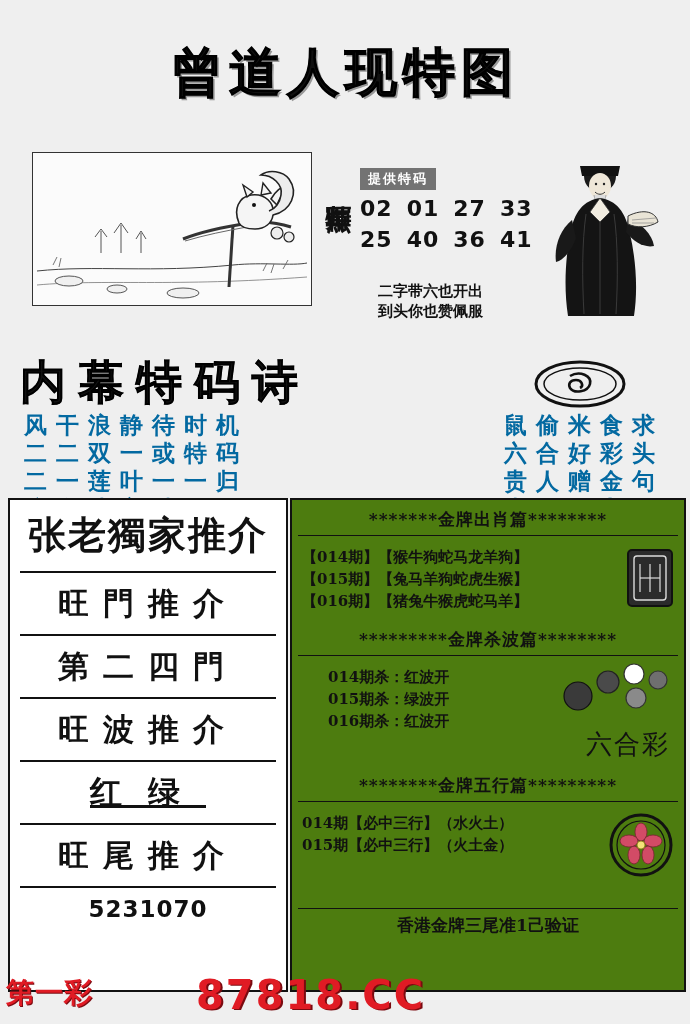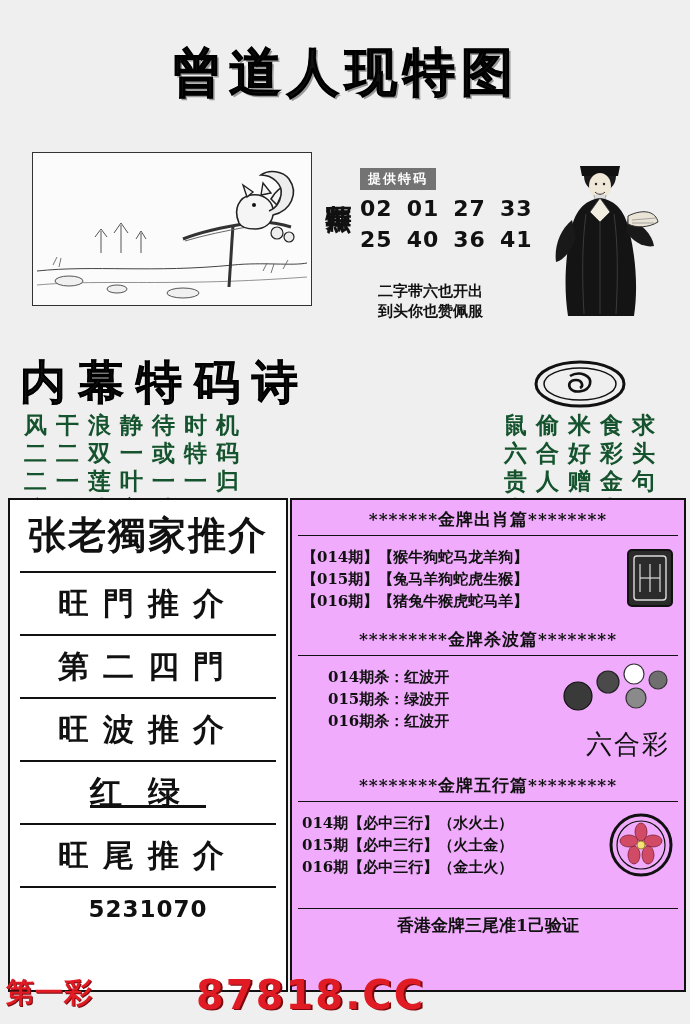--- a/index.html
+++ b/index.html
@@ -77,21 +77,21 @@
   }
   .poem-seal{
     position:absolute;left:520px;top:358px;width:120px;height:52px;
   }
   .poem-body{
     position:absolute;left:24px;top:412px;width:640px;
   }
   .poem-line{
     display:flex;justify-content:space-between;
     font-family:"DejaVu Serif","Liberation Serif",serif;
-    font-size:23px;line-height:25px;color:#14532d;letter-spacing:9px;
+    font-size:23px;line-height:25px;color:#0369a1;letter-spacing:9px;
     margin-bottom:3px;font-weight:bold;
   }
   .poem-line span{white-space:nowrap;}
   .poem-line .right{letter-spacing:9px;}
 
   
   .leftbox{
     position:absolute;left:8px;top:498px;width:276px;height:490px;
     border:2px solid #111;background:#fff;
   }
@@ -110,21 +110,21 @@
   .lb-row.small{font-size:32px;letter-spacing:26px;text-decoration:underline;}
   .lb-footer{
     text-align:center;margin-top:8px;
     font-family:"DejaVu Sans","Liberation Sans",sans-serif;
     font-size:23px;font-weight:bold;color:#111;letter-spacing:1px;
   }
 
   
   .rightbox{
     position:absolute;left:290px;top:498px;width:392px;height:490px;
-    border:2px solid #111;background:#f0abfc;
+    border:2px solid #111;background:#4d7c0f;
   }
   .sec-head{
     text-align:center;margin:8px 6px 4px 6px;
     font-family:"DejaVu Serif","Liberation Serif",serif;
     font-size:17px;font-weight:bold;letter-spacing:1px;color:#111;
     border-bottom:1px solid #111;padding-bottom:4px;
   }
   .sec-body{position:relative;padding:6px 10px 8px 10px;min-height:64px;}
   .itm{
     font-family:"DejaVu Serif","Liberation Serif",serif;
@@ -342,21 +342,20 @@
           <circle cx="40" cy="34" r="14" fill="#3a3a3a" stroke="#111" stroke-width="1.2"></circle>
         </svg>
       </div>
       <div class="sixball-label">六合彩</div>
     </div>
 
     <div class="sec-head">********金牌五行篇*********</div>
     <div class="sec-body" style="min-height:84px;">
       <div class="itm">014期【必中三行】（水火土）</div>
       <div class="itm">015期【必中三行】（火土金）</div>
-      <div class="itm">016期【必中三行】（金土火）</div>
       <div class="art-right" style="top:6px;right:10px;">
         <svg width="66" height="66" viewBox="0 0 66 66">
           <circle cx="33" cy="33" r="30" fill="none" stroke="#111" stroke-width="3"></circle>
           <circle cx="33" cy="33" r="24" fill="none" stroke="#111" stroke-width="1.2"></circle>
           <g fill="#d24b66" stroke="#7a1f33" stroke-width="0.8">
             <ellipse cx="33" cy="20" rx="6" ry="9"></ellipse>
             <ellipse cx="45" cy="29" rx="9" ry="6"></ellipse>
             <ellipse cx="40" cy="43" rx="6" ry="9"></ellipse>
             <ellipse cx="26" cy="43" rx="6" ry="9"></ellipse>
             <ellipse cx="21" cy="29" rx="9" ry="6"></ellipse>

